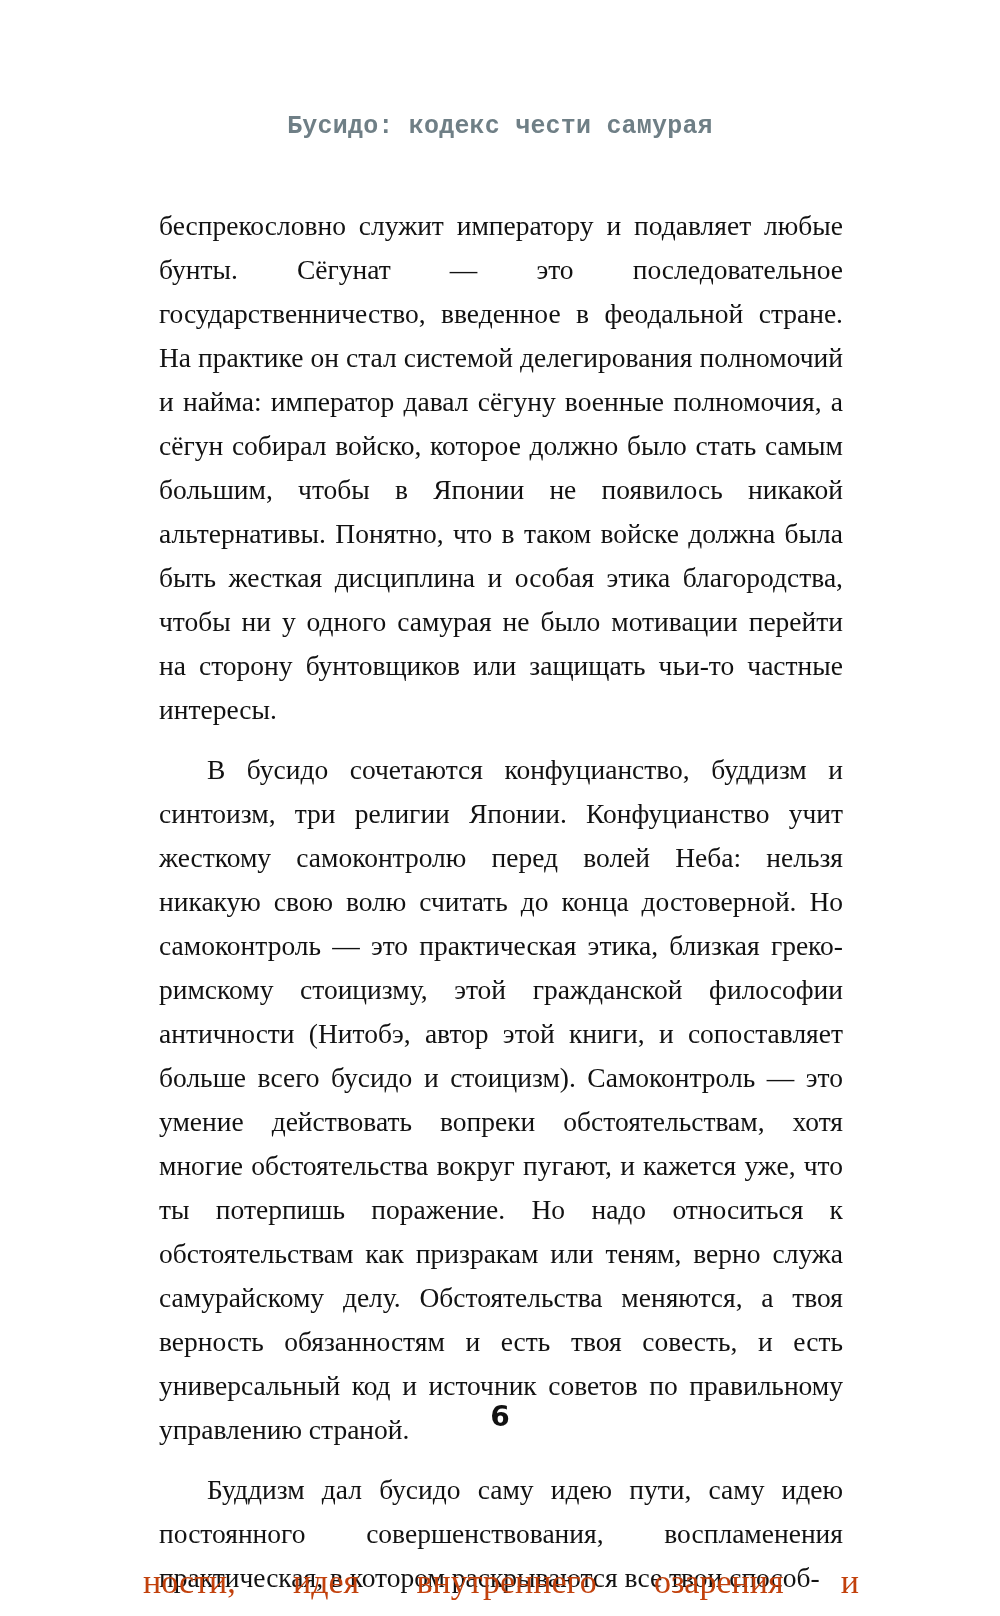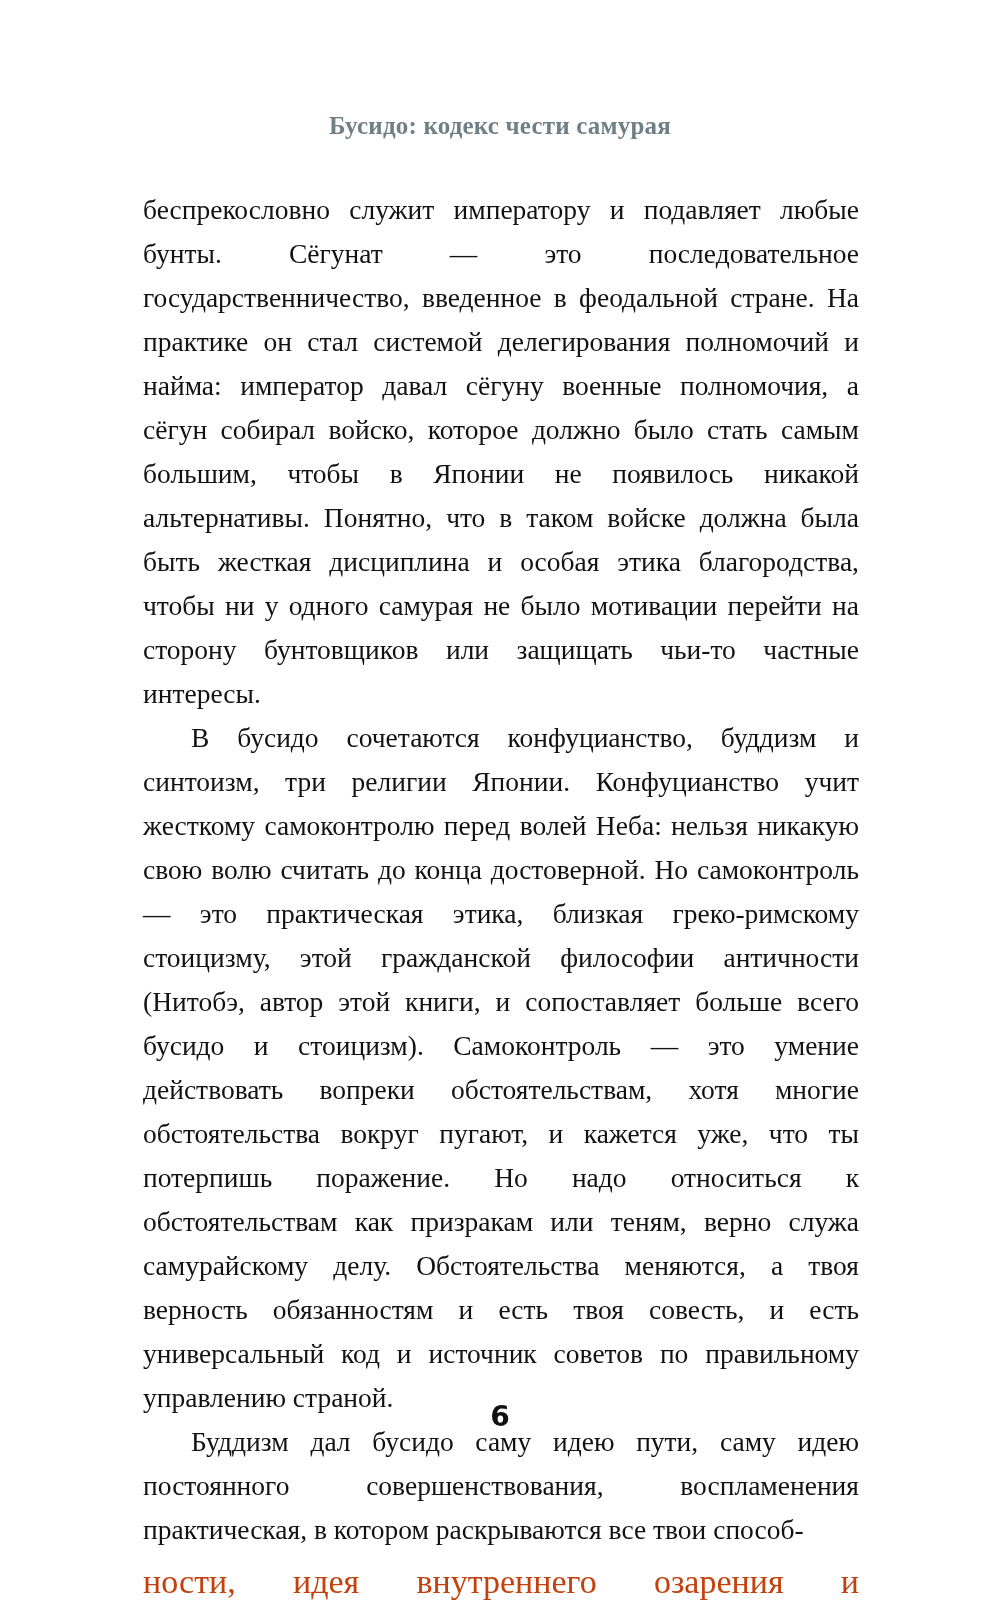--- a/index.html
+++ b/index.html
@@ -22,34 +22,34 @@
     width: 1000px;
     height: 1616px;
     background: #ffffff;
   }
   .running-head {
     position: absolute;
     left: 0;
     top: 112px;
     width: 1000px;
     text-align: center;
-    font-family: Liberation Serif, serif;
+    font-family: Liberation Mono, monospace;
     font-weight: bold;
     font-size: 25px;
     letter-spacing: 0.2px;
     color: #6f7f86;
   }
   .text-block {
     position: absolute;
     left: 143px;
     top: 188px;
     width: 716px;
   }
   p.para {
-    margin: 0;
+    margin: 16px;
     font-size: 27.5px;
     line-height: 44px;
     text-align: justify;
     text-justify: inter-word;
     hyphens: manual;
     color: #121212;
   }
   p.para.indent {
     text-indent: 48px;
   }

